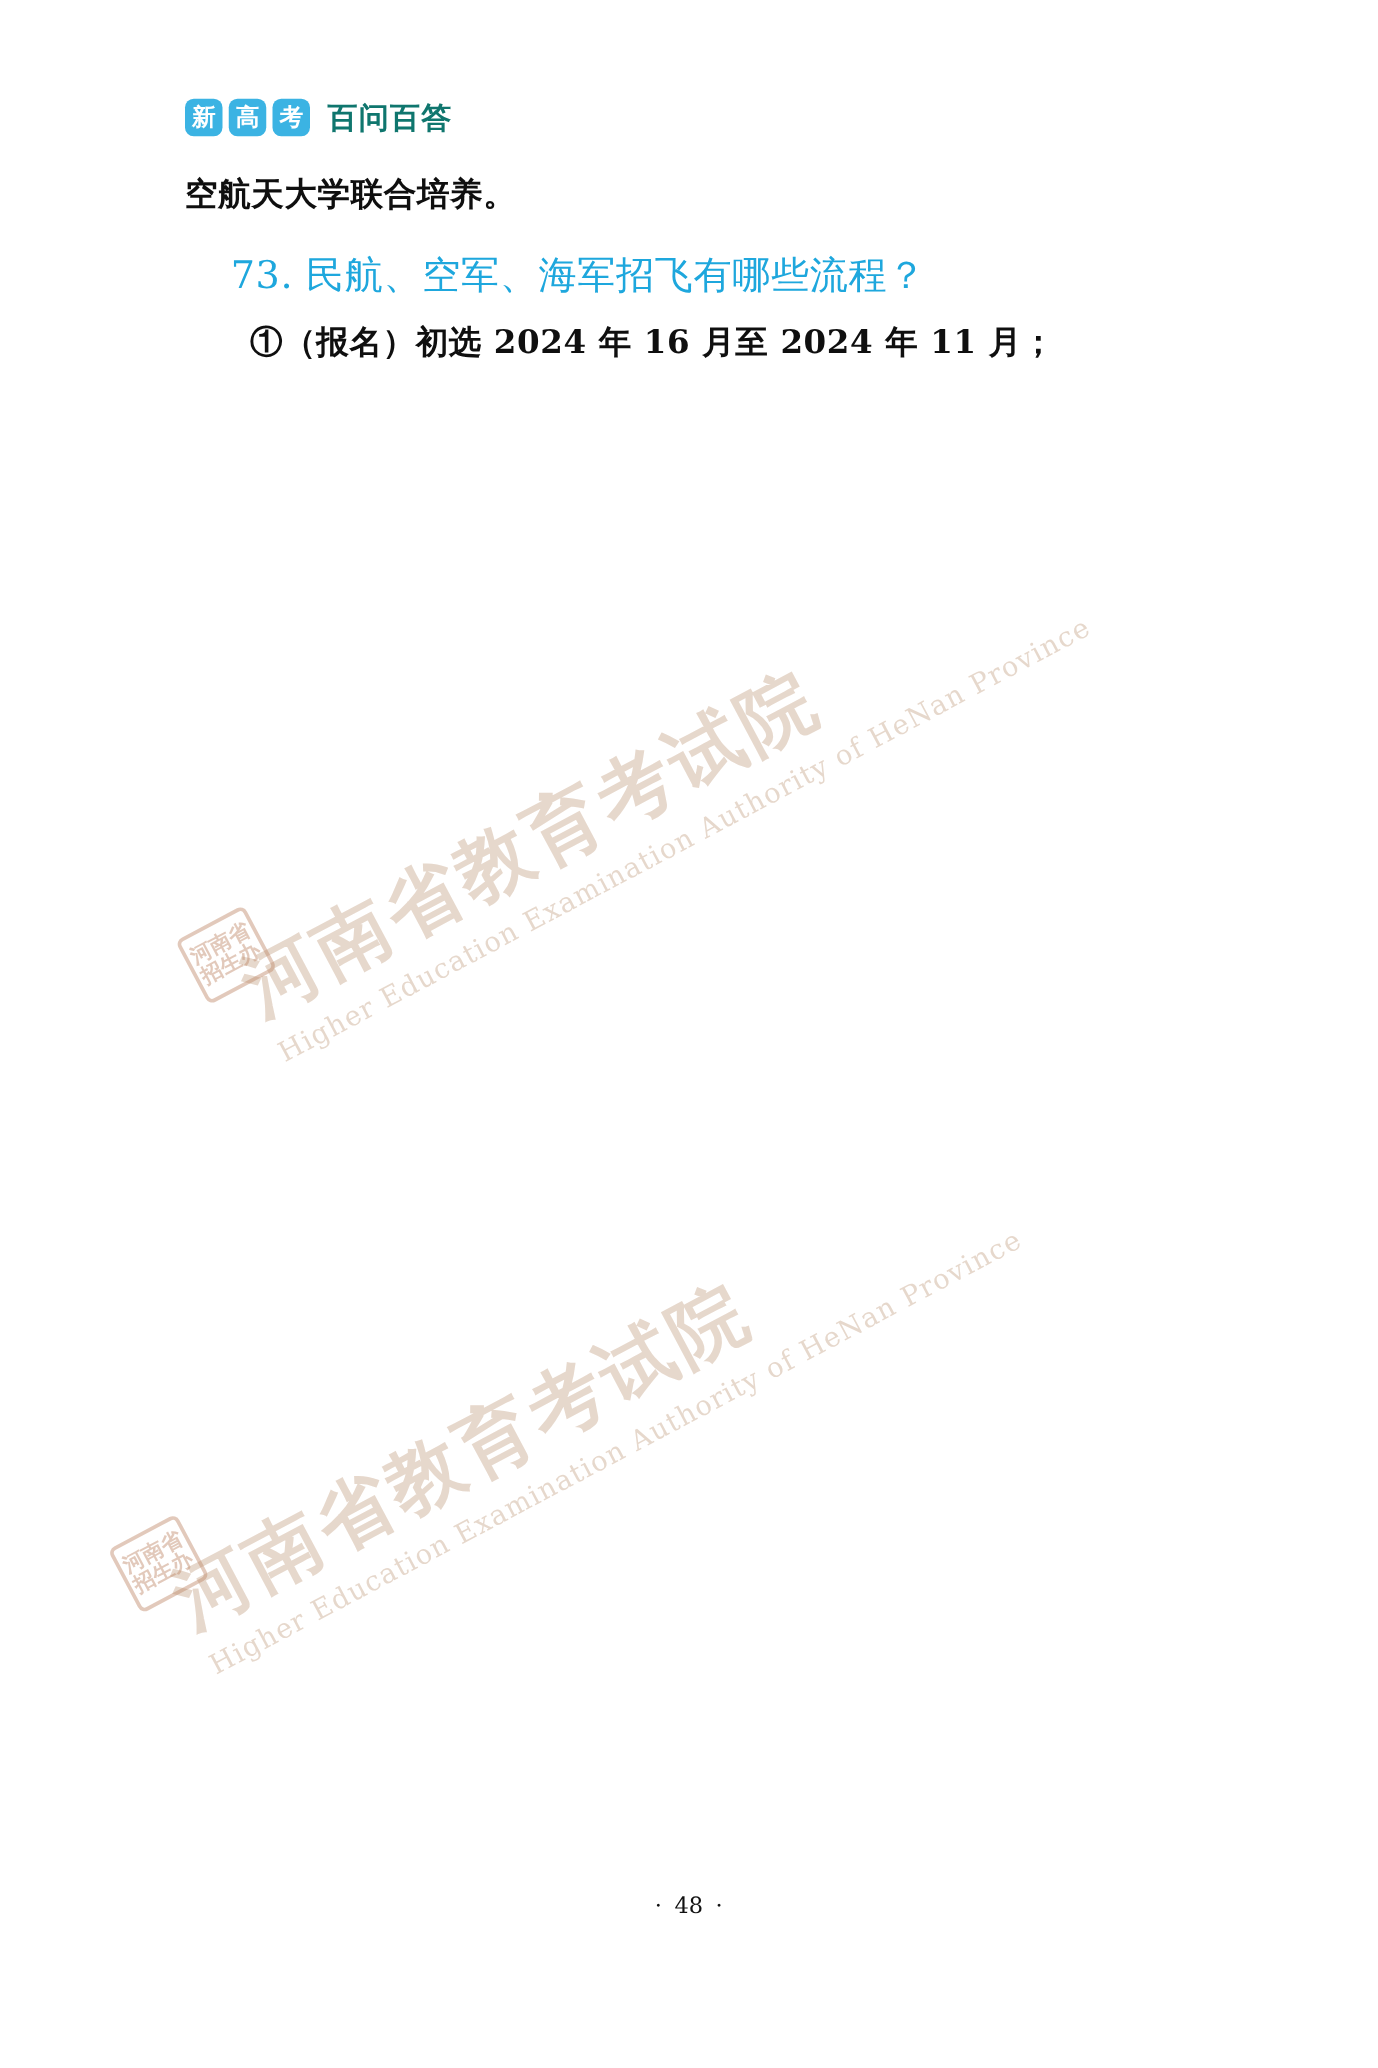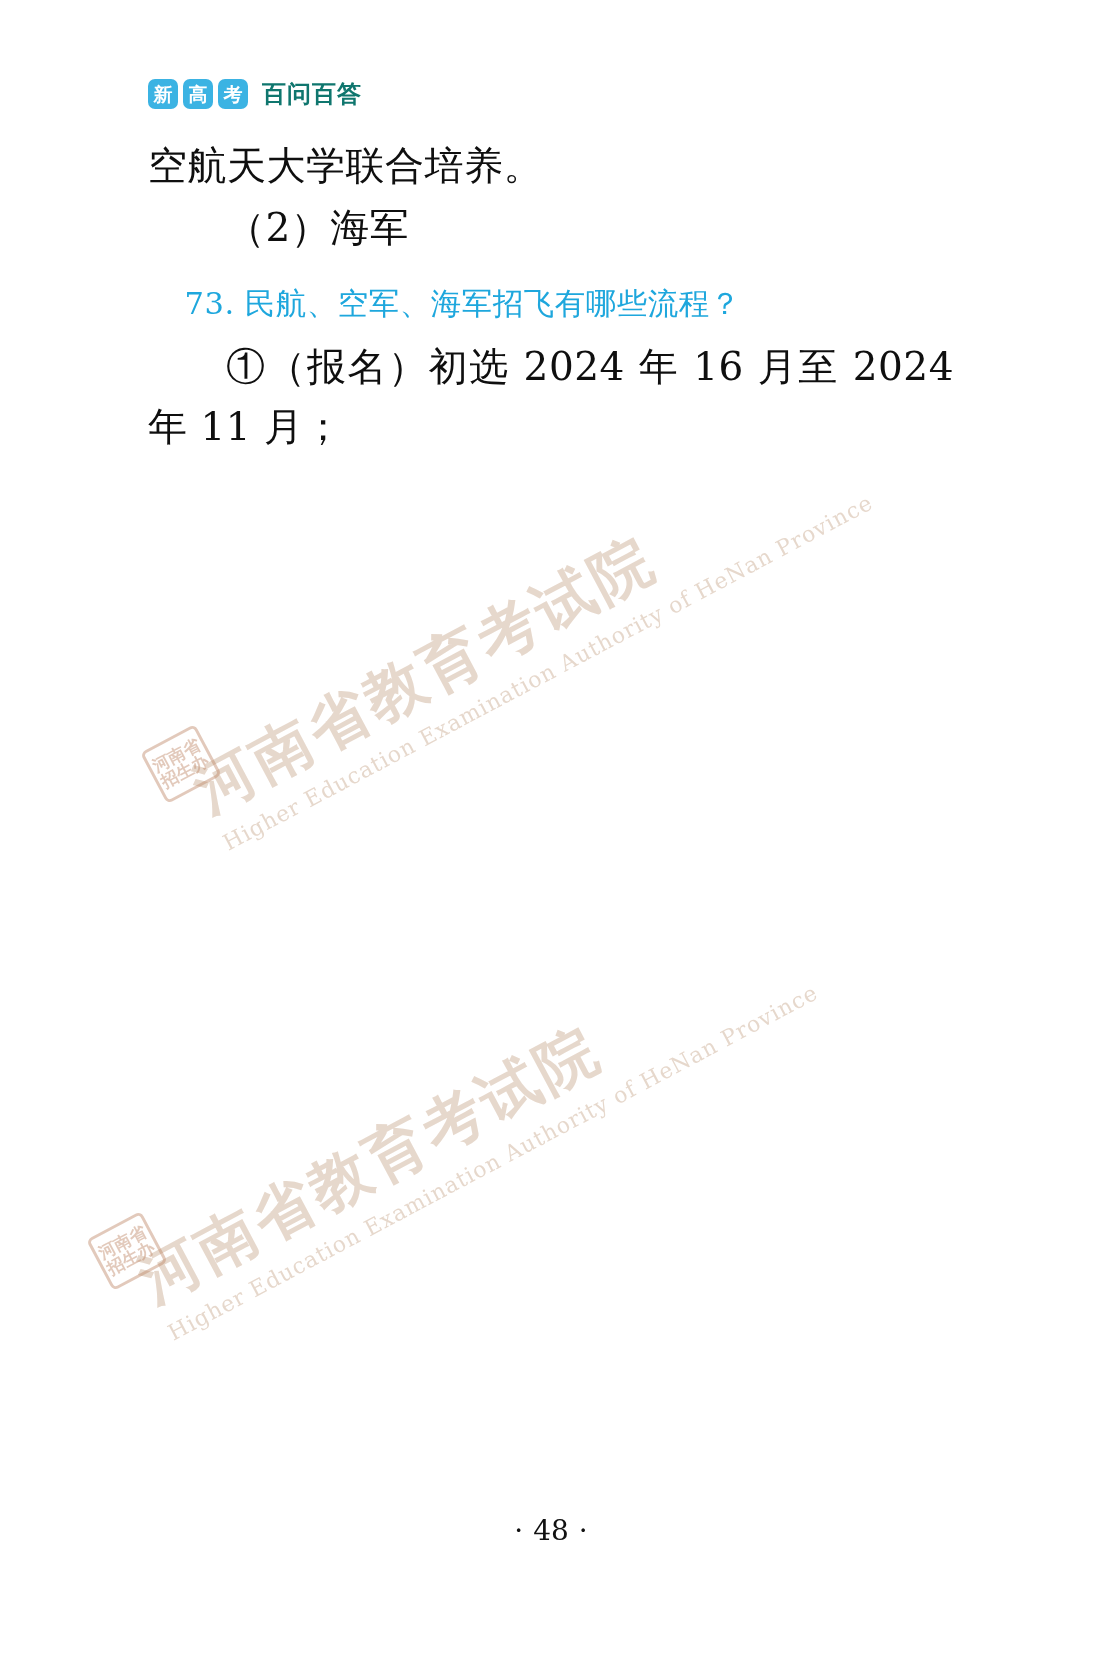--- a/index.html
+++ b/index.html
@@ -61,25 +61,26 @@
 
   
   .content {
     position: absolute;
     left: 148px;
     top: 136px;
     width: 806px;
   }
   p.para {
     margin: 0 0 2px 0;
-    font-size: 39px;
+    font-size: 26px;
     line-height: 1.55;
     text-align: justify;
     text-justify: inter-ideograph;
     letter-spacing: 0.5px;
+    font-weight: bold;
   }
   p.indent {
     text-indent: 2em;
   }
   p.q-title {
     margin: 22px 0 10px 0;
     color: #1ea7dd;
     font-weight: normal;
     font-size: 30.5px;
     line-height: 1.5;
@@ -143,21 +144,21 @@
   .wm-logo-2 { left: 96px;  top: 1222px; transform: rotate(-28deg); }
 
   
   .footer {
     position: absolute;
     left: 0;
     top: 1514px;
     width: 1102px;
     text-align: center;
     font-family: "DejaVu Serif", "Liberation Serif", serif;
-    font-size: 28px;
+    font-size: 18px;
     color: #111;
   }
   .footer .dot { margin: 0 10px; }
 </style>
 </head>
 <body>
 
 <div class="page">
 
   <div class="wm wm1">
@@ -176,21 +177,20 @@
     <div class="hdr-badges">
       <span class="hdr-badge">新</span>
       <span class="hdr-badge">高</span>
       <span class="hdr-badge">考</span>
     </div>
     <span class="hdr-sub">百问百答</span>
   </div>
 
   <div class="content">
     <p class="para">空航天大学联合培养。</p>
-    <p class="para indent">（2）海军</p>
 
     <p class="q-title"><span>73.</span> <span>民航、空军、海军招飞有哪些流程？</span></p>
 
     <p class="para indent">①（报名）初选 2024 年 16 月至 2024 年 11 月；</p>
   </div>
 
   <div class="footer">
     <span class="dot">·</span><span>48</span><span class="dot">·</span>
   </div>
 

